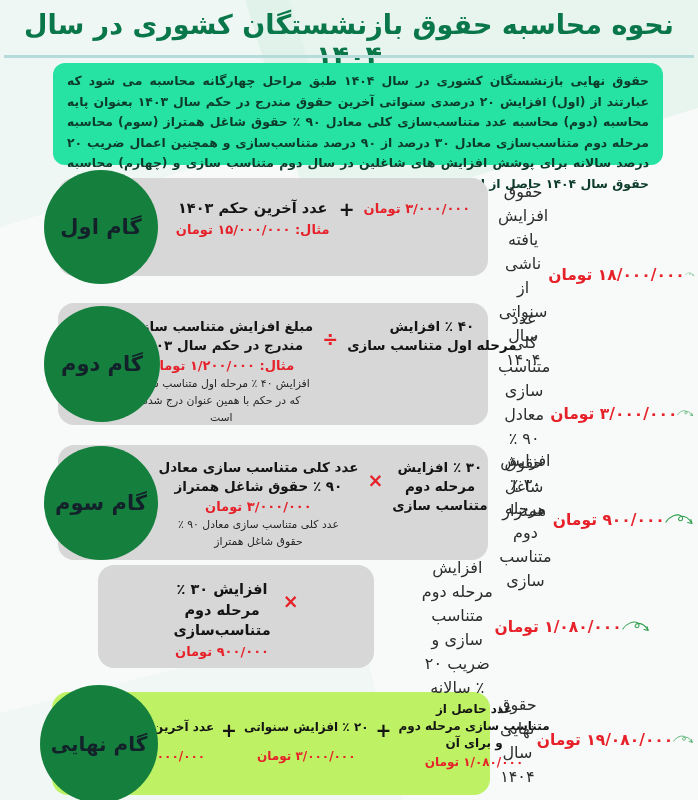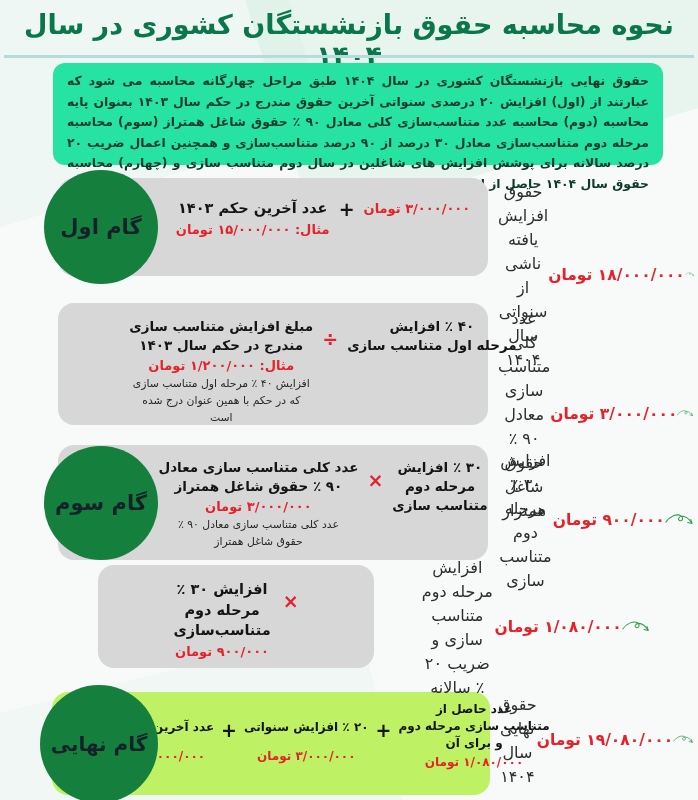--- a/index.html
+++ b/index.html
@@ -99,20 +99,21 @@
       </div>
       <div class="op red t1">÷</div>
       <div class="operand">
         <div class="main">مبلغ افزایش متناسب سازی</div>
         <div class="main">مندرج در حکم سال ۱۴۰۳</div>
         <div class="amount">مثال: ۱/۲۰۰/۰۰۰ تومان</div>
         <div class="note">افزایش ۴۰ ٪ مرحله اول متناسب سازی که در حکم با همین عنوان درج شده است</div>
       </div>
     </div>
   </div>
+  <div class="badge" style="left:44px;top:306px;width:116px;height:116px;font-size:21px;">گام دوم</div>
   <div class="result" style="left:498px;top:304px;width:196px;">
     <svg class="arrow-svg" width="140" height="58" viewBox="0 0 140 58">
       <path d="M 4 44 C 24 14, 58 3, 76 13 C 90 21, 86 39, 72 37 C 60 35, 63 17, 83 16 C 101 16, 116 29, 127 47" fill="none" stroke="#2f9e4f" stroke-width="5" stroke-linecap="round"></path>
       <path d="M 130 51 L 109 46 M 130 51 L 124 31" fill="none" stroke="#2f9e4f" stroke-width="5" stroke-linecap="round"></path>
     </svg>
     <div class="r-amount">۳/۰۰۰/۰۰۰ تومان</div>
     <div class="r-desc">عدد کلی متناسب سازی معادل ۹۰ ٪ حقوق شاغل همتراز</div>
   </div>
 
   <div class="row-box" style="left:58px;top:445px;width:430px;height:115px;">

